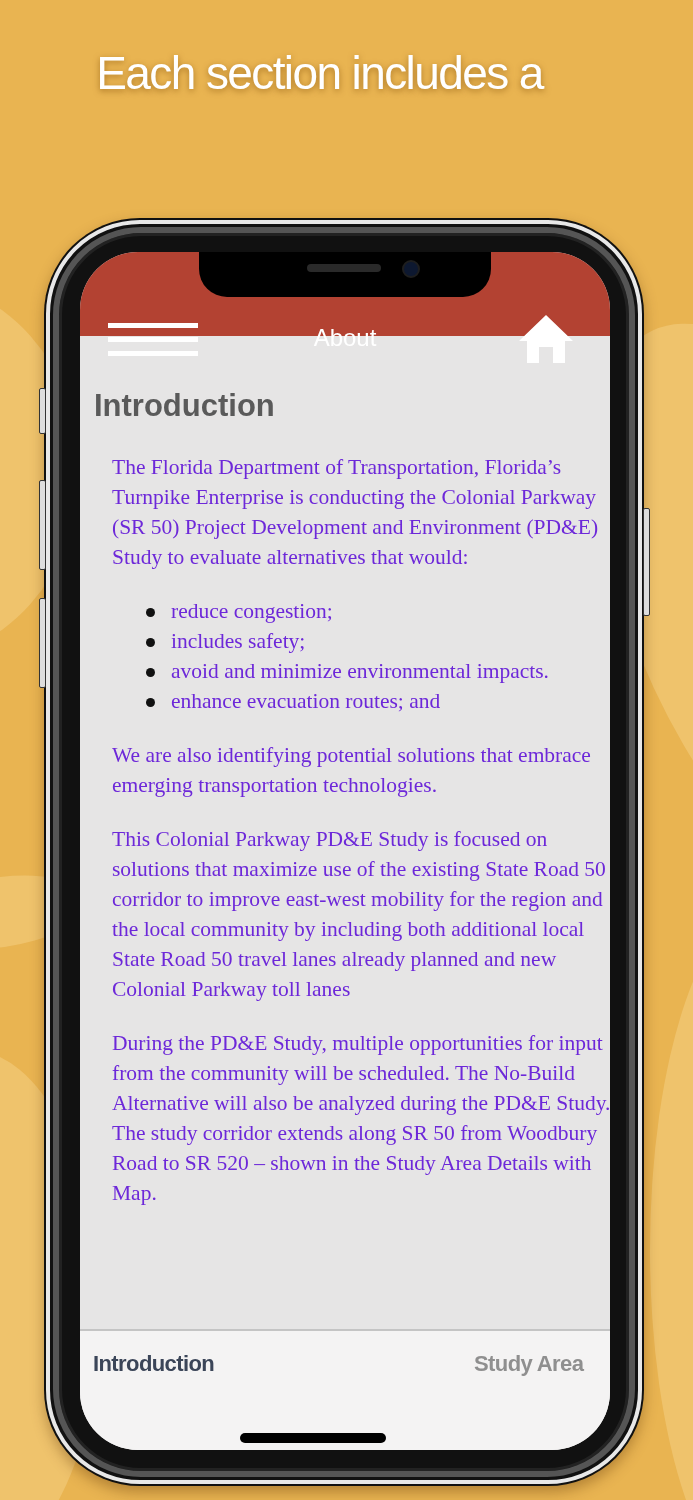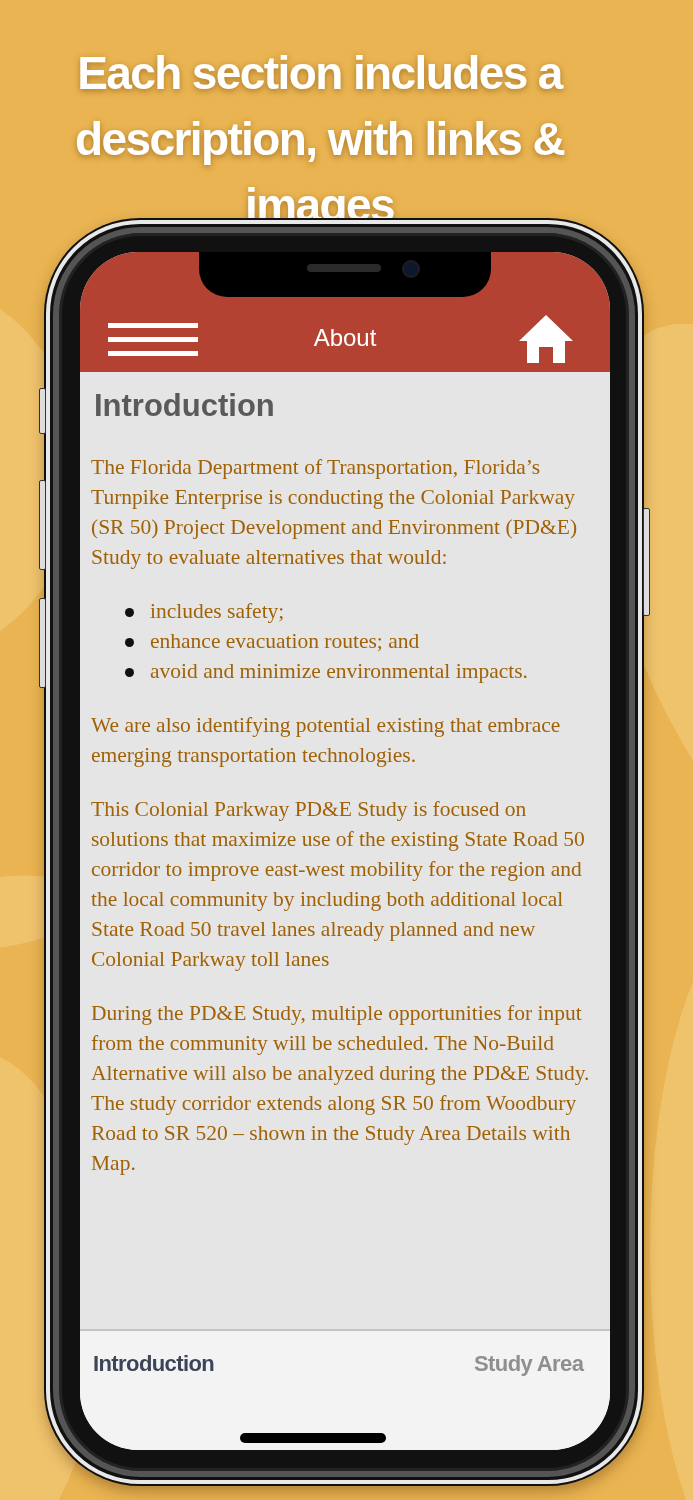--- a/index.html
+++ b/index.html
@@ -10,21 +10,21 @@
     }
     .blob { position:absolute; border-radius:50%; background:rgba(255,235,180,0.28); }
     .blob1 { left:-260px; top:280px; width:340px; height:380px; }
     .blob2 { left:-160px; top:1050px; width:260px; height:520px; }
     .blob3 { left:640px; top:300px; width:300px; height:650px; transform:rotate(-25deg); }
     .blob4 { left:650px; top:900px; width:240px; height:700px; }
     .blob5 { left:-120px; top:880px; width:200px; height:70px; border-radius:40%; transform:rotate(-8deg); }
 
     .promo {
       position:absolute; left:0; top:40px; width:639px; text-align:center;
-      color:#fff; font-weight:bold; font-size:46px; line-height:66px;
+      color:#fff; font-weight:normal; font-size:46px; line-height:66px;
       letter-spacing:-1.6px;
       text-shadow:0 2px 6px rgba(120,70,0,0.55);
     }
 
     .phone {
       position:absolute; left:44px; top:218px; width:600px; height:1268px;
       border-radius:96px; background:#111;
       box-shadow:0 6px 14px rgba(80,40,0,0.35);
     }
     .phone::before {
@@ -43,43 +43,43 @@
       border-radius:58px; overflow:hidden; background:#e6e5e5;
     }
     .notch {
       position:absolute; left:119px; top:0; width:292px; height:45px;
       background:#000; border-radius:0 0 28px 28px; z-index:5;
     }
     .speaker { position:absolute; left:108px; top:12px; width:74px; height:8px; border-radius:4px; background:#2a2a2a; }
     .camera { position:absolute; left:203px; top:8px; width:14px; height:14px; border-radius:50%; background:#0d1830; border:2px solid #1e1e1e; }
 
     .header {
-      position:absolute; left:0; top:0; width:530px; height:120px; background:#b34232;
+      position:absolute; left:0; top:0; width:530px; height:84px; background:#b34232;
     }
     .menu-btn { position:absolute; left:28px; top:69px; width:90px; height:36px; cursor:pointer; }
     .menu-btn span { position:absolute; left:0; width:90px; height:5px; background:#fff; }
     .menu-btn span:nth-child(1){ top:2px; }
     .menu-btn span:nth-child(2){ top:16px; }
     .menu-btn span:nth-child(3){ top:30px; }
     .header-title {
       position:absolute; left:0; width:530px; top:72px; text-align:center;
       color:#fff; font-size:24px;
     }
     .home-btn { position:absolute; left:438px; top:62px; width:56px; height:50px; cursor:pointer; }
 
     .content {
       position:absolute; left:0; top:120px; width:530px; height:957px;
       color:#111;
     }
     .section-title {
       position:absolute; left:14px; top:16px; font-size:31px; font-weight:bold; color:#5a5a5a;
     }
     .body-text {
-      position:absolute; left:11px; top:80px; width:500px;
-      font-family:"Liberation Serif", serif; font-size:21.5px; line-height:30px; color:#a16207;
+      position:absolute; left:32px; top:80px; width:500px;
+      font-family:"Liberation Serif", serif; font-size:21.5px; line-height:30px; color:#6d28d9;
     }
     .body-text p { margin:0 0 24px 0; }
     .body-text ul { margin:0 0 24px 0; padding-left:59px; list-style:none; }
     .body-text li { position:relative; }
     .body-text li::before {
       content:""; position:absolute; left:-25px; top:12px; width:9px; height:9px; border-radius:50%; background:#111;
     }
 
     .tabbar {
       position:absolute; left:0; top:1077px; width:530px; height:121px;
@@ -98,21 +98,20 @@
 <body>
 
 <div class="blob blob1"></div>
 <div class="blob blob2"></div>
 <div class="blob blob3"></div>
 <div class="blob blob4"></div>
 <div class="blob blob5"></div>
 
 <div class="promo">
   <div>Each section includes a</div>
-  <div>description, with links &amp; images</div>
 </div>
 
 <div class="phone"></div>
 <div class="side-btn" style="left:39px;top:388px;height:44px;"></div>
 <div class="side-btn" style="left:39px;top:480px;height:88px;"></div>
 <div class="side-btn" style="left:39px;top:598px;height:88px;"></div>
 <div class="side-btn" style="left:643px;top:508px;height:106px;"></div>
 
 <div class="screen">
   <div class="notch">
@@ -132,25 +131,26 @@
         <polygon points="28,1 55,27 47,27 47,49 35,49 35,33 21,33 21,49 9,49 9,27 1,27" fill="#fff"></polygon>
       </svg>
     </div>
   </div>
 
   <div class="content">
     <div class="section-title">Introduction</div>
     <div class="body-text">
       <p>The Florida Department of Transportation, Florida’s Turnpike Enterprise is conducting the Colonial Parkway (SR 50) Project Development and Environment (PD&amp;E) Study to evaluate alternatives that would:</p>
       <ul>
+        <li>reduce congestion;</li>
         <li>includes safety;</li>
+        <li>avoid and minimize environmental impacts.</li>
         <li>enhance evacuation routes; and</li>
-        <li>avoid and minimize environmental impacts.</li>
       </ul>
-      <p>We are also identifying potential existing that embrace emerging transportation technologies.</p>
+      <p>We are also identifying potential solutions that embrace emerging transportation technologies.</p>
       <p>This Colonial Parkway PD&amp;E Study is focused on solutions that maximize use of the existing State Road 50 corridor to improve east-west mobility for the region and the local community by including both additional local State Road 50 travel lanes already planned and new Colonial Parkway toll lanes</p>
       <p>During the PD&amp;E Study, multiple opportunities for input from the community will be scheduled. The No-Build Alternative will also be analyzed during the PD&amp;E Study. The study corridor extends along SR 50 from Woodbury Road to SR 520 – shown in the Study Area Details with Map.</p>
     </div>
   </div>
 
   <div class="tabbar">
     <div class="tab tab0 active">Introduction</div>
     <div class="tab tab2">Study Area</div>
     <div class="home-indicator"></div>
   </div>

